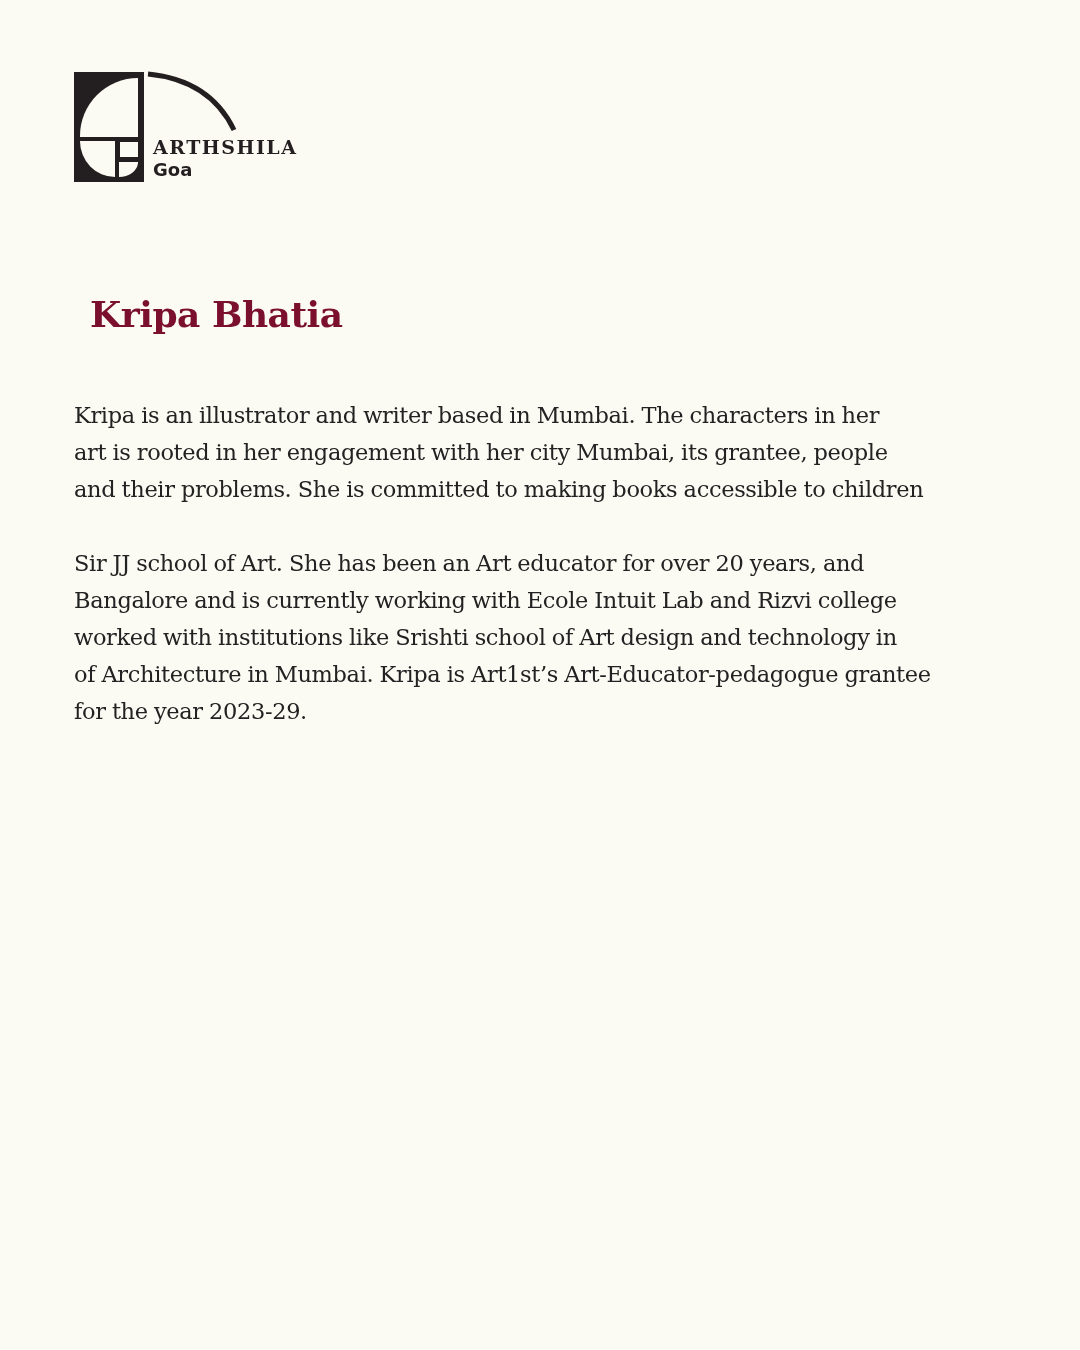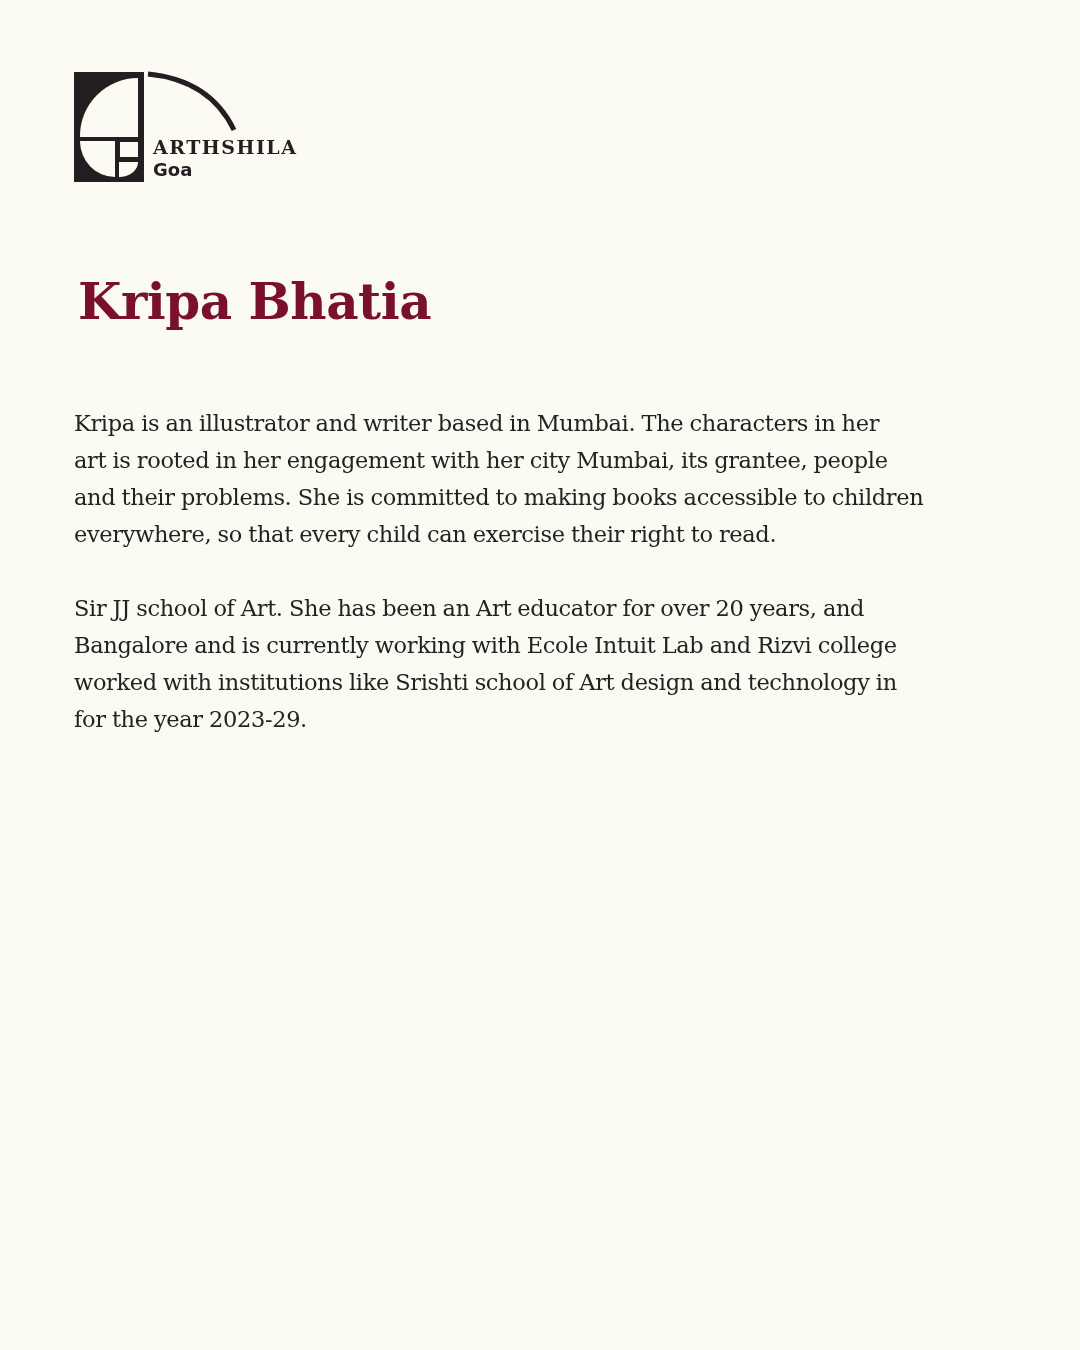--- a/index.html
+++ b/index.html
@@ -45,36 +45,36 @@
       font-family: "DejaVu Sans", sans-serif;
       font-weight: bold;
       font-size: 18px;
       color: #231f20;
       line-height: 22px;
     }
     .title {
       position: absolute;
       left: 74px;
       top: 266px;
-      margin: 4px;
+      margin: 16px;
       font-family: "DejaVu Serif", serif;
       font-weight: bold;
-      font-size: 50px;
+      font-size: 36px;
       letter-spacing: -0.5px;
       color: #7a0f2e;
       line-height: 64px;
     }
     .bio {
       position: absolute;
       left: 74px;
       top: 393px;
       width: 945px;
     }
     .bio p {
-      margin: 12px 0 37px 0;
+      margin: 4px 0 37px 0;
       font-family: "DejaVu Serif", serif;
       font-size: 22.5px;
       line-height: 37px;
       color: #222222;
       letter-spacing: -0.35px;
       word-spacing: -0.5px;
     }
     .bio .line {
       display: block;
       white-space: nowrap;
@@ -102,21 +102,21 @@
   <div class="logo-sub">Goa</div>
 </div>
 
 <h1 class="title">Kripa Bhatia</h1>
 
 <div class="bio">
   <p>
     <span class="line">Kripa is an illustrator and writer based in Mumbai. The characters in her</span>
     <span class="line">art is rooted in her engagement with her city Mumbai, its grantee, people</span>
     <span class="line">and their problems. She is committed to making books accessible to children</span>
-    <span class="line">everywhere, so that every child can exercise their right to read.</span>
   </p>
   <p>
     <span class="line">Sir JJ school of Art. She has been an Art educator for over 20 years, and</span>
     <span class="line">Bangalore and is currently working with Ecole Intuit Lab and Rizvi college</span>
     <span class="line">worked with institutions like Srishti school of Art design and technology in</span>
+    <span class="line">of Architecture in Mumbai. Kripa is Art1st’s Art-Educator-pedagogue grantee</span>
     <span class="line">for the year 2023-29.</span>
   </p>
 </div>
 
 </body></html>

